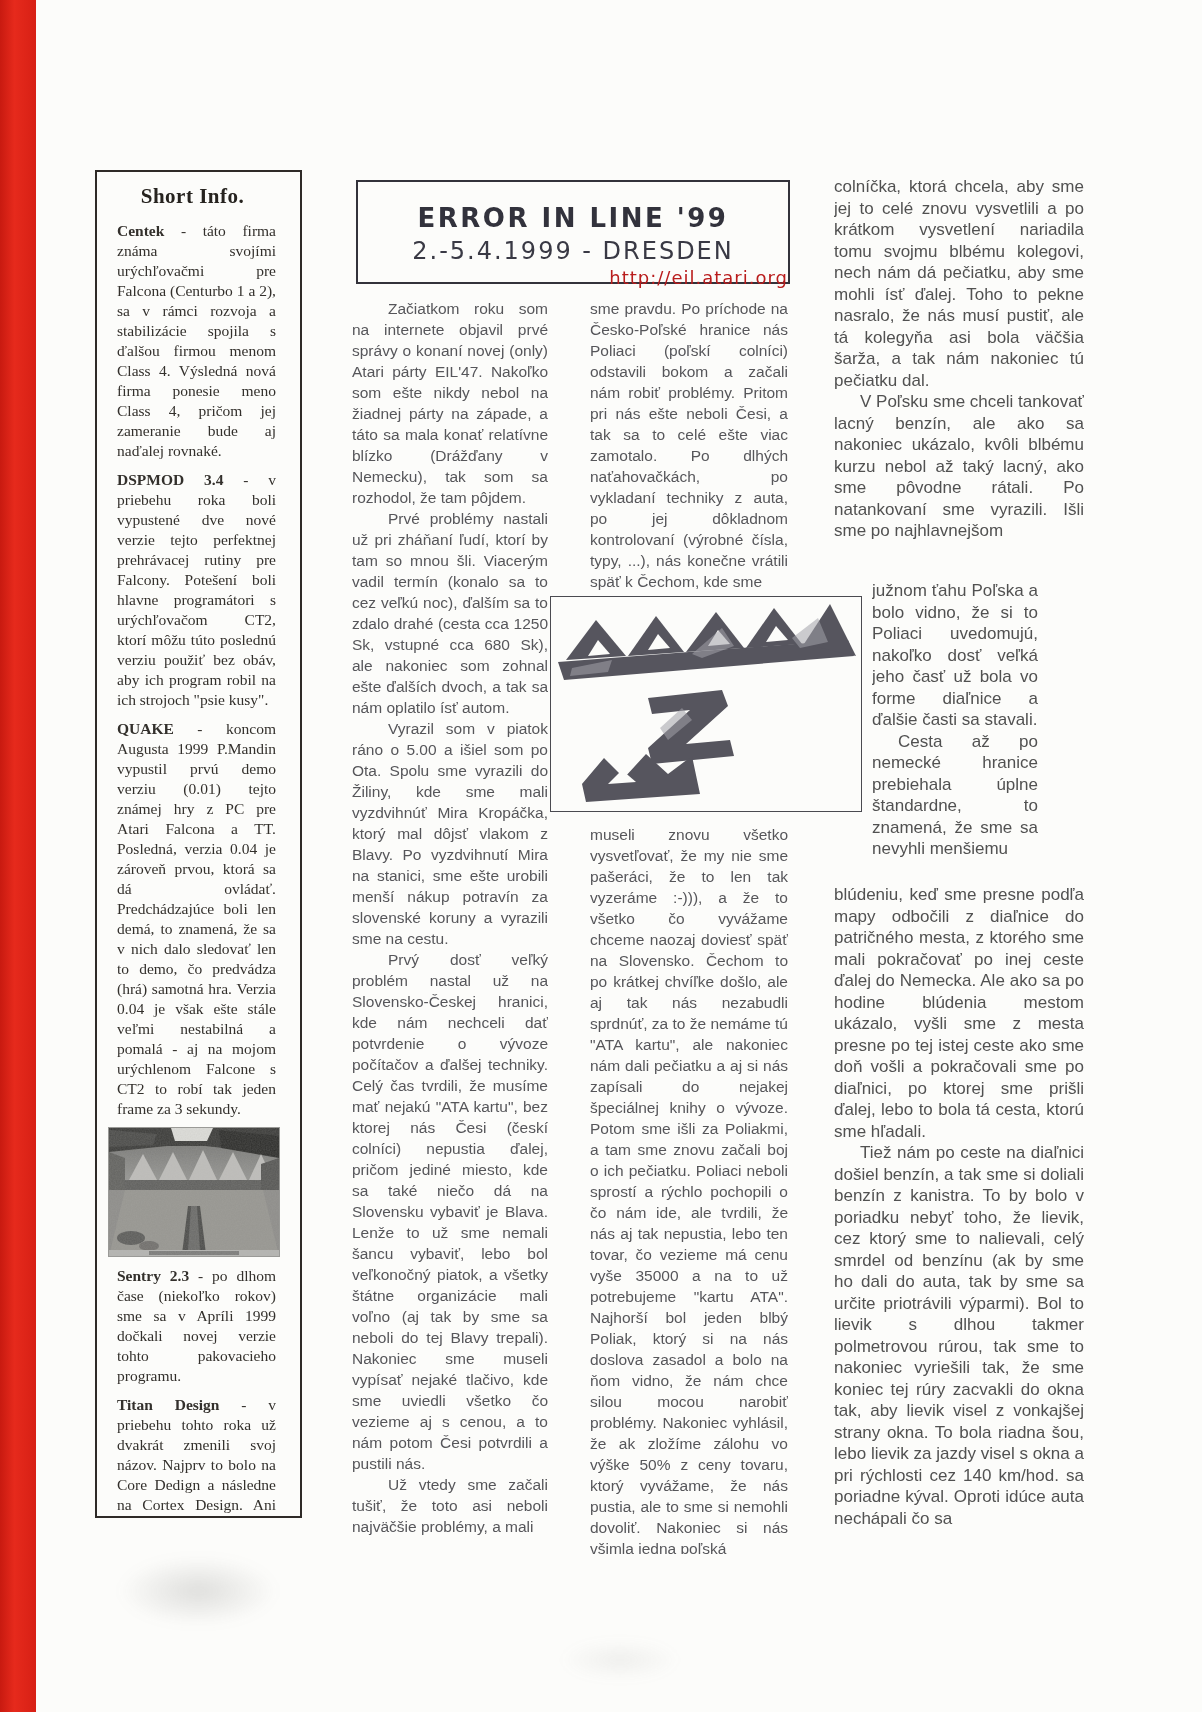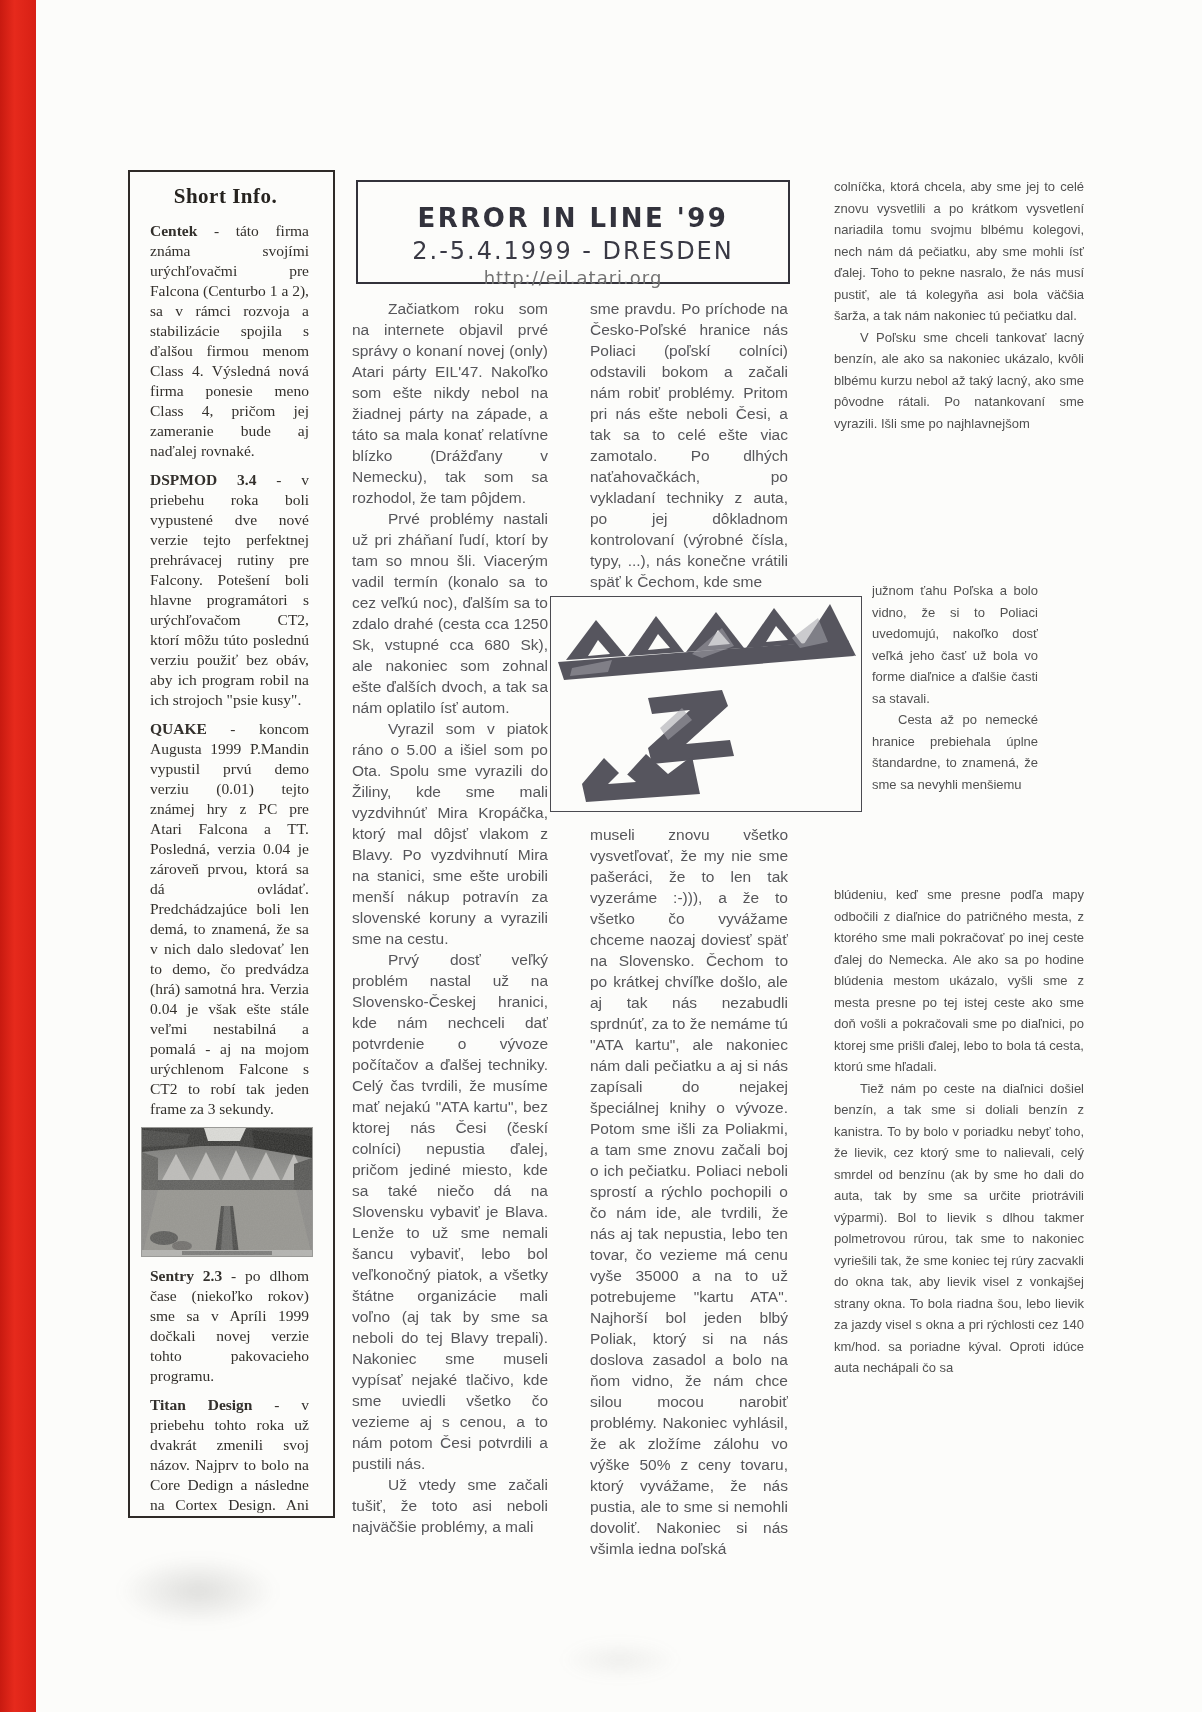--- a/index.html
+++ b/index.html
@@ -20,21 +20,21 @@
 
   
   .smudge { border-radius:50%; filter:blur(6px); }
   .smudge-1 { left:118px; top:1556px; width:160px; height:70px;
     background:radial-gradient(ellipse, rgba(90,90,90,.18), rgba(0,0,0,0) 70%); }
   .smudge-2 { left:560px; top:1640px; width:120px; height:40px;
     background:radial-gradient(ellipse, rgba(120,120,120,.10), rgba(0,0,0,0) 70%); }
 
   
   .short-box {
-    left:128px; top:170px; width:207px; height:1348px;
+    left:95px; top:170px; width:207px; height:1348px;
     border:2px solid #2e2a27; padding:6px 24px 10px 12px;
     font-family:"Liberation Serif", serif; color:#33302c;
     overflow:hidden;
   }
   .short-title {
     text-align:center; font-weight:bold; font-size:21px;
     letter-spacing:.5px; margin:6px 0 12px 0; color:#26231f;
   }
   .short-box p {
     font-size:15.5px; line-height:20px; text-align:justify;
@@ -48,25 +48,25 @@
 
   
   .header-box {
     left:356px; top:180px; width:434px; height:104px;
     border:2px solid #33323a; text-align:center;
     font-family:"DejaVu Sans", sans-serif; color:#32323c;
     padding-top:22px;
   }
   .hd-title { font-size:26px; font-weight:bold; letter-spacing:2.5px; line-height:1.15; }
   .hd-dates { font-size:24px; letter-spacing:2px; line-height:1.3; color:#393944; margin-top:2px; }
-  .hd-url   { font-size:18px; letter-spacing:1px; line-height:1.25; color:#737373; }
+  .hd-url   { font-size:18px; letter-spacing:1px; line-height:1.25; color:#b91c1c;text-align:right; }
 
   
   .midcol  { font-size:15.5px; line-height:21px;  color:#56565a; text-align:justify; }
-  .rightcol{ font-size:13px; line-height:21.5px; color:#515151; text-align:justify; }
+  .rightcol{ font-size:17px; line-height:21.5px; color:#515151; text-align:justify; }
   .midcol p, .rightcol p { margin:0; }
   .ind    { text-indent:36px; }
   .ind-sm { text-indent:26px; }
 
   .col1  { left:352px; top:298px; width:196px; height:1245px; overflow:hidden; }
   .col2a { left:590px; top:298px; width:198px; height:298px; overflow:hidden; }
   .col2b { left:590px; top:824px; width:198px; height:730px; overflow:hidden; }
   .col3a { left:834px; top:176px; width:250px; height:402px; overflow:hidden; }
   .col3b { left:872px; top:580px; width:166px; height:300px; overflow:hidden; }
   .col3c { left:834px; top:884px; width:250px; height:760px; overflow:hidden; }

